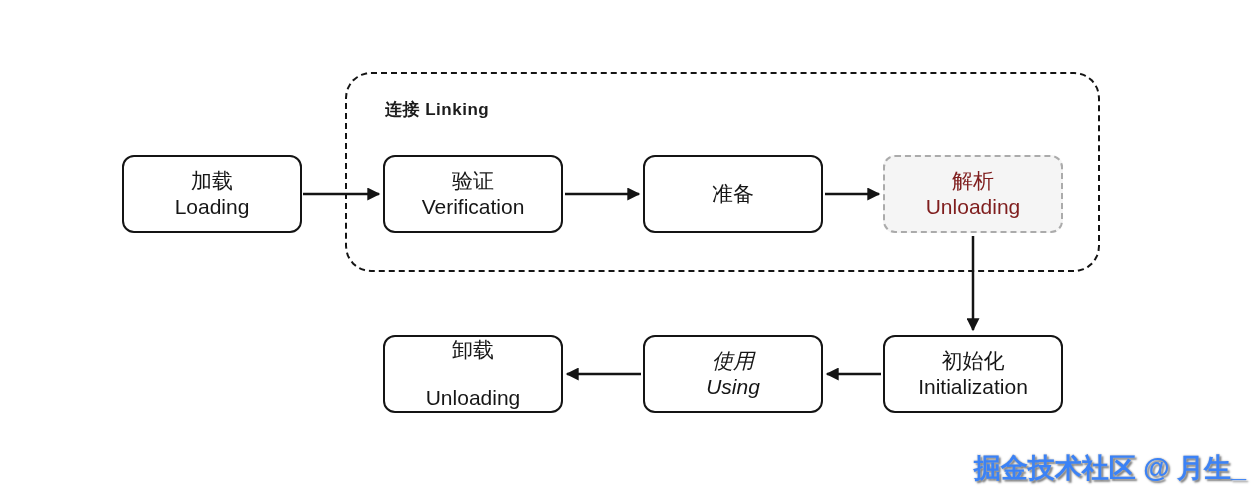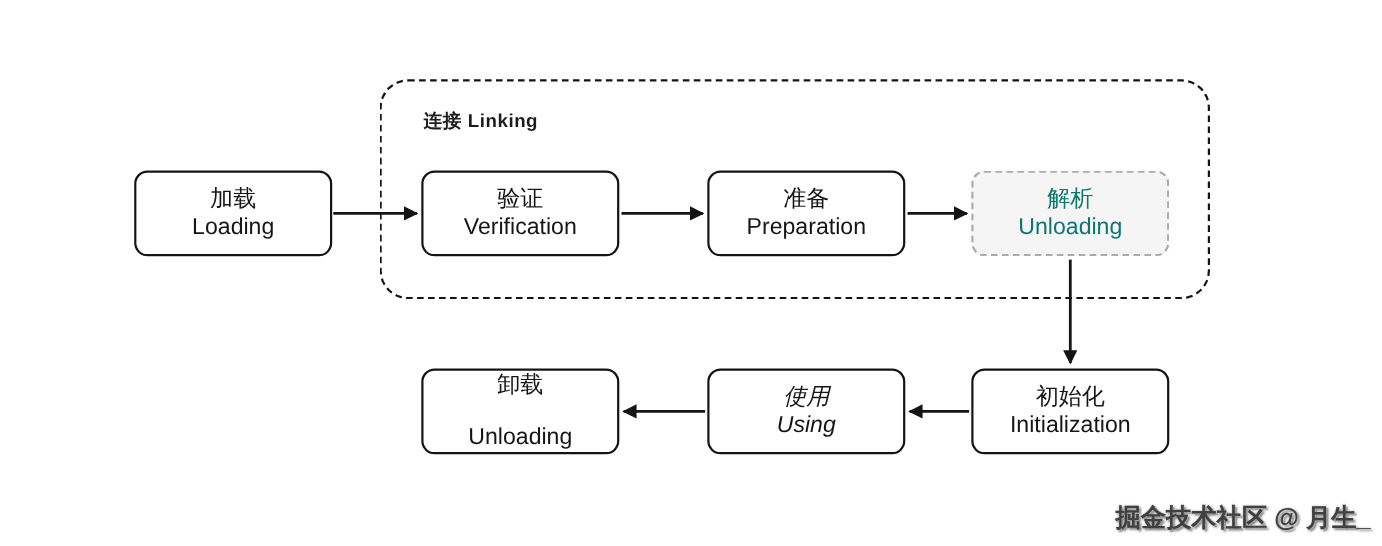--- a/index.html
+++ b/index.html
@@ -48,35 +48,35 @@
     text-align: center;
     color: #161616;
     font-size: 21px;
     line-height: 26px;
   }
   .node .zh { white-space: nowrap; }
   .node .en { white-space: nowrap; }
   .node.ghost {
     border: 2.5px dashed #ababab;
     background: #f5f5f5;
-    color: #0f766e;
+    color: #7f1d1d;
   }
   .pos-loading        { left: 122px; top: 155px; }
   .pos-verification   { left: 383px; top: 155px; }
   .pos-preparation    { left: 643px; top: 155px; }
   .pos-resolution     { left: 883px; top: 155px; }
   .pos-initialization { left: 883px; top: 335px; }
   .pos-using          { left: 643px; top: 335px; font-style: italic; }
   .pos-unloading      { left: 383px; top: 335px; justify-content: space-between; }
   .watermark {
     position: absolute;
     right: 10px; bottom: 10px;
-    font-size: 23px;
+    font-size: 27px;
     font-weight: bold;
-    color: #404040;
+    color: #3b82f6;
     text-shadow: 0 0 2px #a8a8a8, 2px 2px 2px #7d7d7d;
     white-space: nowrap;
   }
 </style>
 </head>
 <body>
 
 <div class="canvas">
 
   <div class="linking-container">
@@ -102,21 +102,20 @@
     <div class="en">Loading</div>
   </div>
 
   <div class="node pos-verification">
     <div class="zh">验证</div>
     <div class="en">Verification</div>
   </div>
 
   <div class="node pos-preparation">
     <div class="zh">准备</div>
-    <div class="en">Preparation</div>
   </div>
 
   <div class="node ghost pos-resolution">
     <div class="zh">解析</div>
     <div class="en">Unloading</div>
   </div>
 
   <div class="node pos-initialization">
     <div class="zh">初始化</div>
     <div class="en">Initialization</div>

